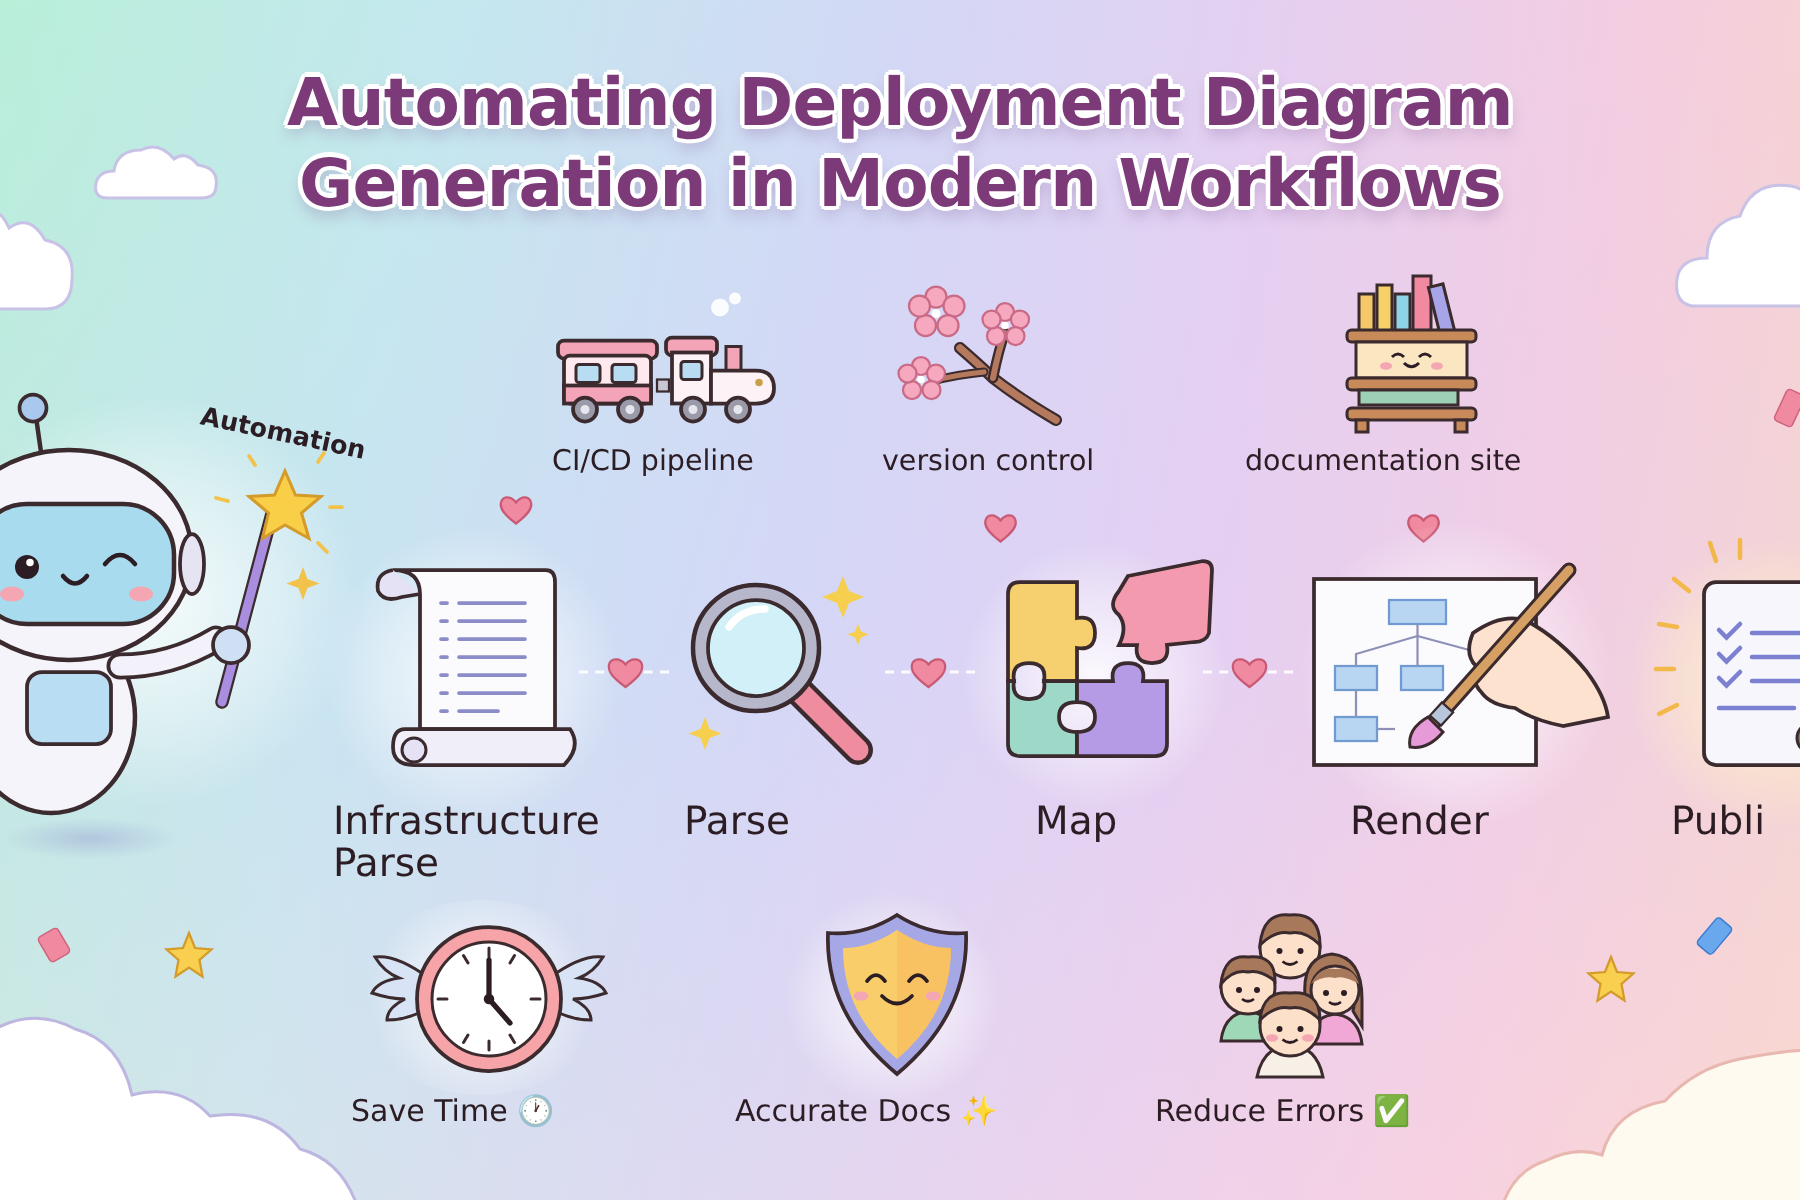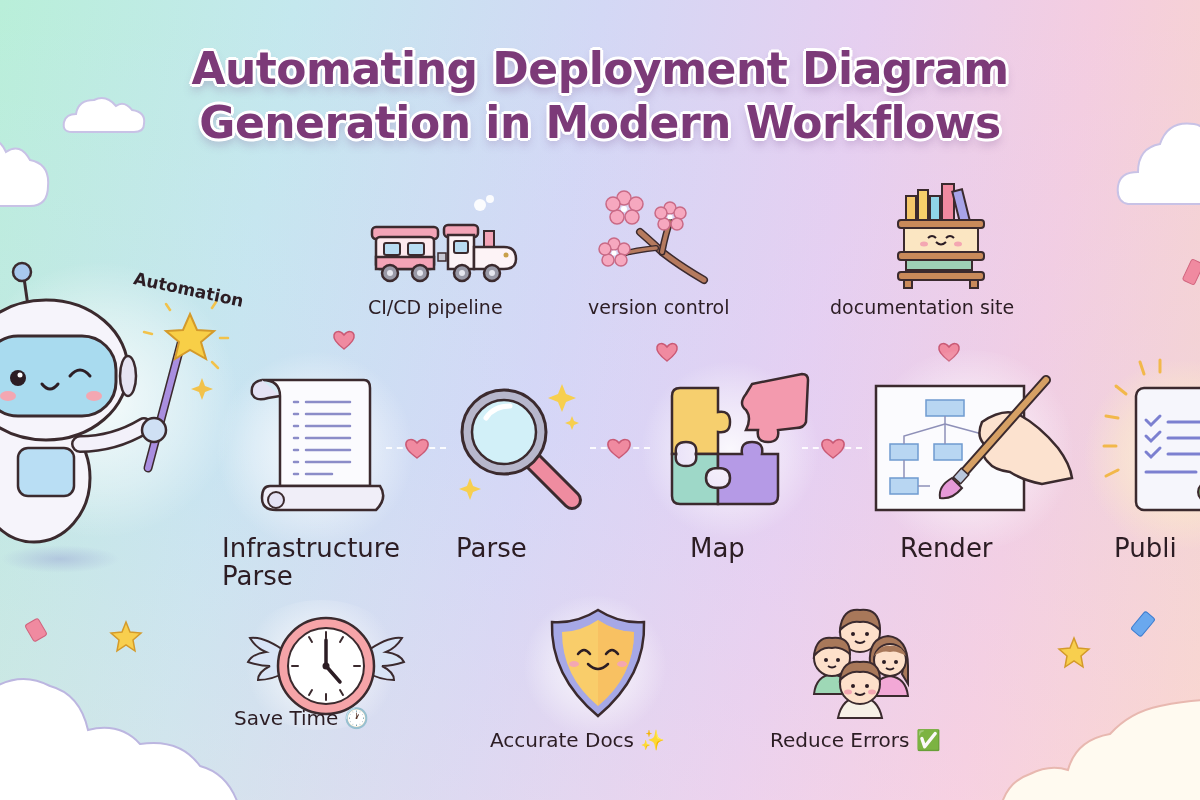--- a/index.html
+++ b/index.html
@@ -309,21 +309,21 @@
       <line x1="108" y1="54" x2="114" y2="54"></line>
     <line x1="97" y1="25" x2="94" y2="30"></line>
       <line x1="63" y1="25" x2="66" y2="30"></line>
     <line x1="97" y1="83" x2="94" y2="78"></line>
       <line x1="63" y1="83" x2="66" y2="78"></line>
   </g>
   <line x1="80" y1="54" x2="80" y2="28" stroke="#2c1d24" stroke-width="3.5" stroke-linecap="round"></line>
   <line x1="80" y1="54" x2="94" y2="70" stroke="#2c1d24" stroke-width="3.5" stroke-linecap="round"></line>
   <circle cx="80" cy="54" r="3.5" fill="#2c1d24"></circle>
 </svg>
-<div class="label" style="left:234px;top:706px;width:180px">
+<div class="label" style="left:234px;top:728px;width:180px">
   <span>Save Time</span>
   <span class="emoji" style="color:#c98a3a">🕐</span>
 </div>
 
 <div class="glow" style="left:520px;top:596px;width:150px;height:140px"></div>
 <svg class="abs" style="left:548px;top:606px" width="100" height="114">
   <path d="M50 4 Q72 18 96 16 Q98 70 50 110 Q2 70 4 16 Q28 18 50 4 Z" fill="#a6a8e6" stroke="#3b2a2e" stroke-width="2.5"></path>
   <path d="M50 14 Q68 26 86 26 Q86 70 50 100 Q14 70 14 26 Q32 26 50 14 Z" fill="#f9cd6a"></path>
   <path d="M50 14 Q68 26 86 26 Q86 70 50 100 Z" fill="#f6b95e" opacity="0.6"></path>
   <path d="M30 48 Q36 40 42 48" stroke="#2c1d24" stroke-width="2.5" fill="none" stroke-linecap="round"></path>

